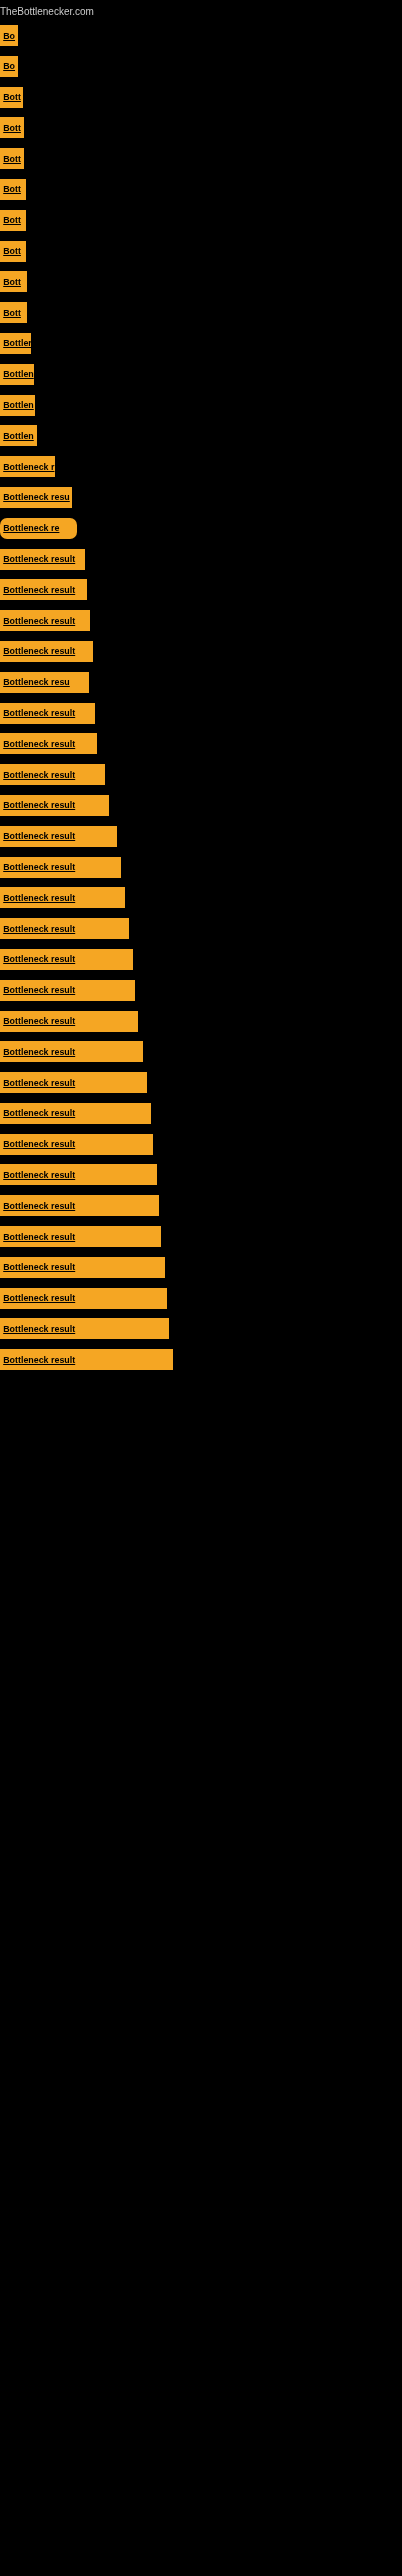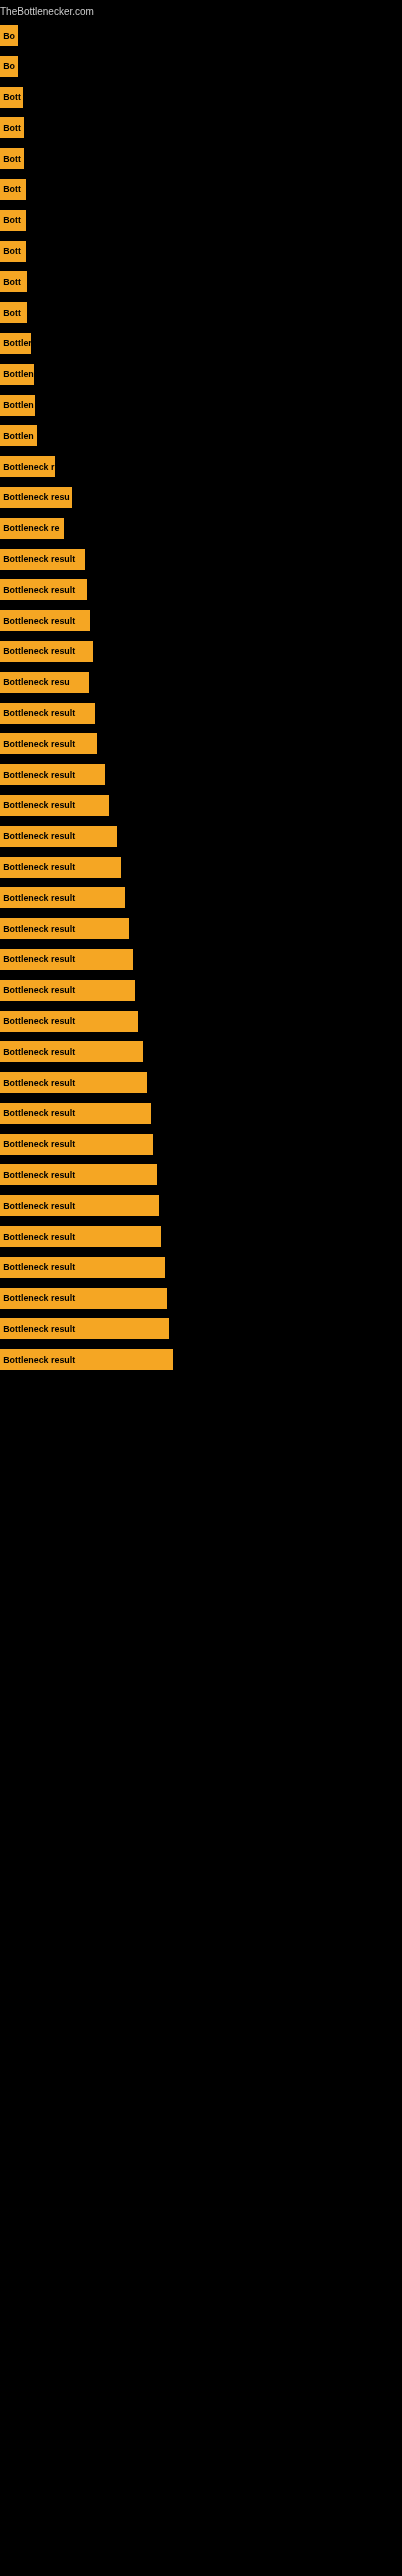--- a/index.html
+++ b/index.html
@@ -41,20 +41,21 @@
       display: flex;
       align-items: center;
       padding-left: 3.2px;
       overflow: hidden;
       white-space: nowrap;
     }
     .bar-label {
       color: #000000;
       font-size: 8.9px;
       font-weight: bold;
+      text-decoration: underline;
     }
   </style>
 </head>
 <body>
 
 <div class="site-title">TheBottlenecker.com</div>
 
 <div class="bars-container">
 <div class="bar-row">
       <div class="bar" style="width: 17.7px;">
@@ -130,21 +131,21 @@
       <div class="bar" style="width: 55px; text-align: center;">
         <span class="bar-label">Bottleneck r</span>
       </div>
     </div>
     <div class="bar-row">
       <div class="bar" style="width: 72px;">
         <span class="bar-label">Bottleneck resu</span>
       </div>
     </div>
     <div class="bar-row">
-      <div class="bar" style="width: 64px;">
+      <div class="bar" style="width: 77px; border-radius: 7px;">
         <span class="bar-label">Bottleneck re</span>
       </div>
     </div>
     <div class="bar-row">
       <div class="bar" style="width: 85px;">
         <span class="bar-label">Bottleneck result</span>
       </div>
     </div>
     <div class="bar-row">
       <div class="bar" style="width: 87px;">

